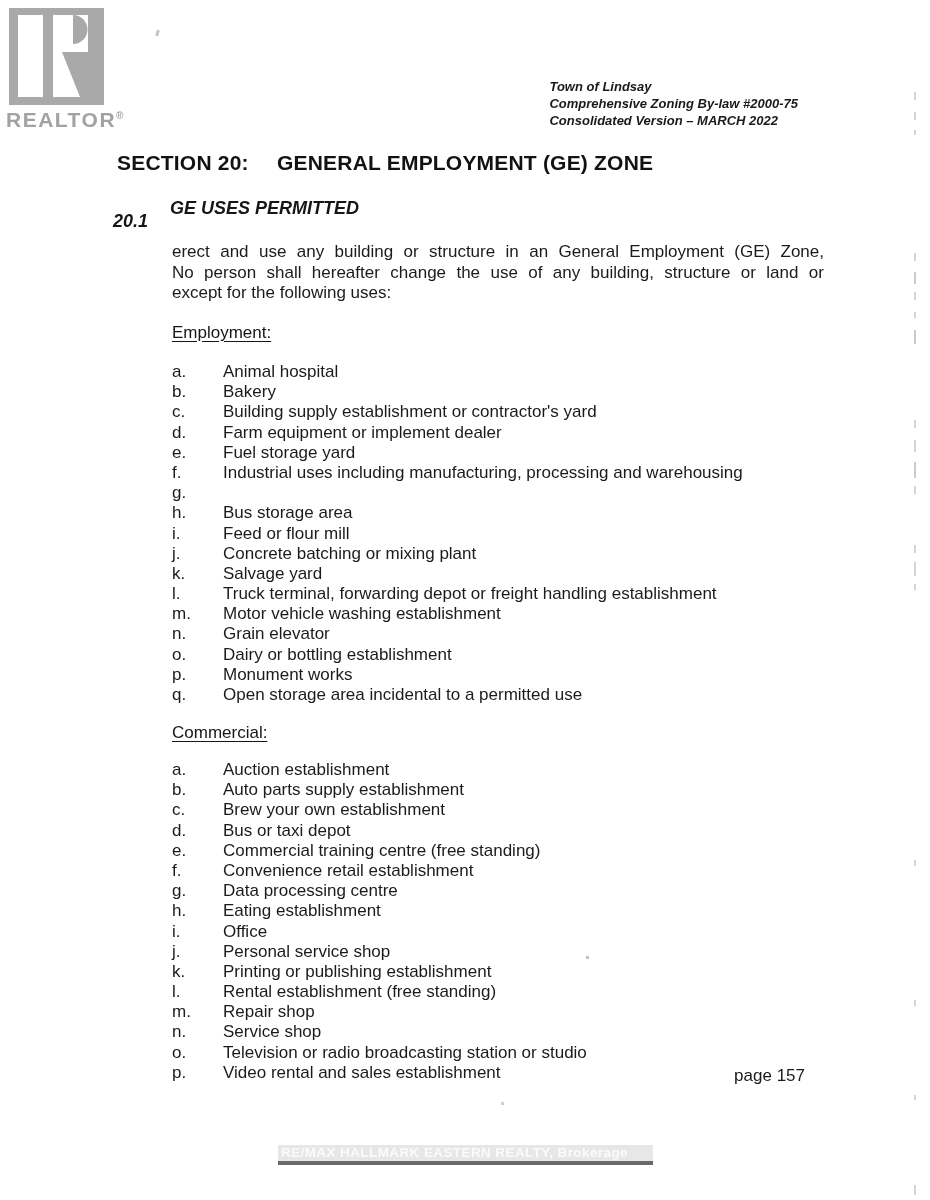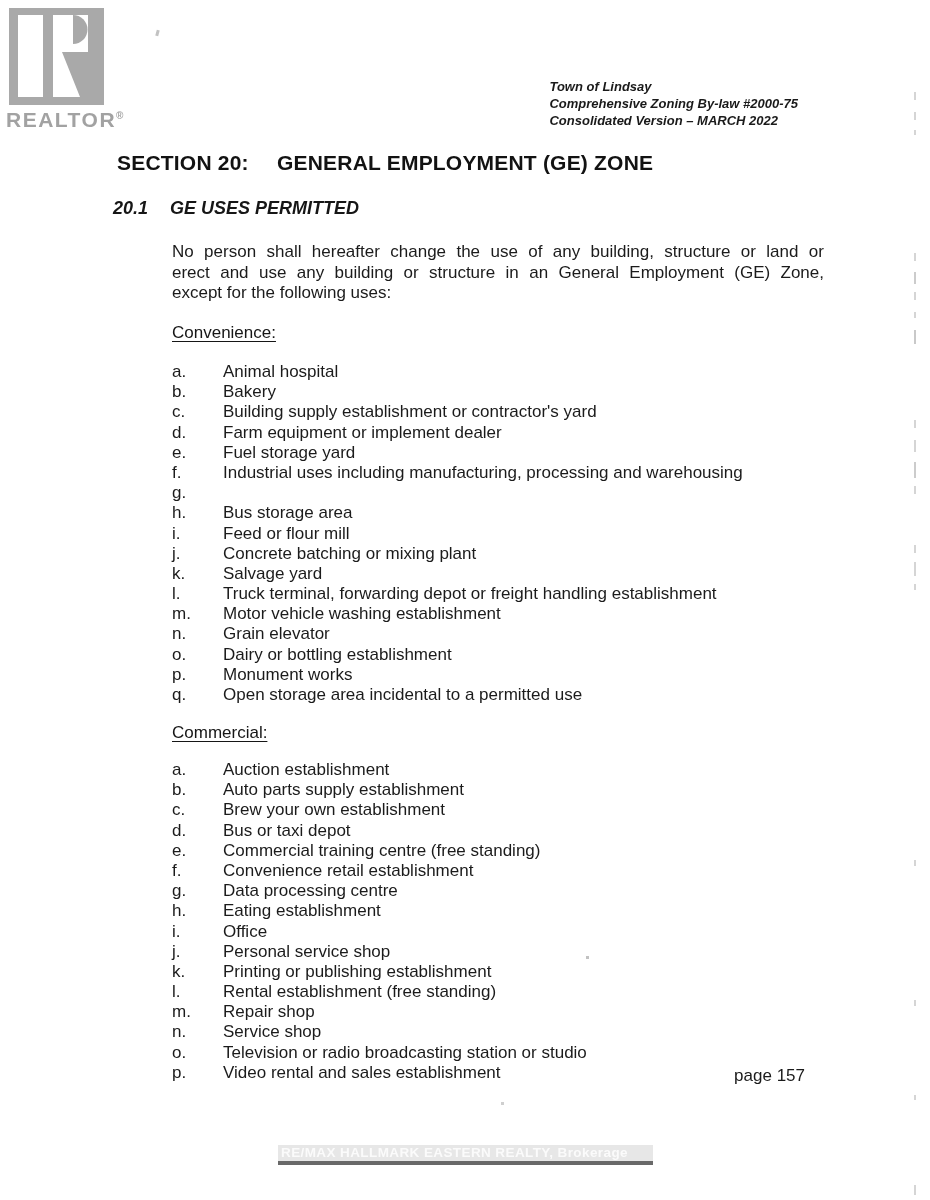--- a/index.html
+++ b/index.html
@@ -23,21 +23,21 @@
   
   .section-heading{
     position:absolute;left:117px;top:151px;display:flex;
     font-size:21px;font-weight:bold;color:#121212;letter-spacing:.2px;white-space:nowrap;
   }
   .section-label{width:160px;flex:0 0 160px;}
   .subsection{
     position:absolute;left:113px;top:198px;display:flex;
     font-size:18px;font-weight:bold;font-style:italic;color:#161616;white-space:nowrap;
   }
-  .subsection-number{width:57px;flex:0 0 57px;}
+  .subsection-number{width:57px;flex:0 0 57px;margin-top:13px;}
   
   .paragraph{position:absolute;left:172px;top:242px;width:652px;font-size:17px;line-height:20.5px;}
   .jline{height:20.5px;overflow:hidden;text-align:justify;}
   .jline::after{content:"";display:inline-block;width:100%;}
   
   .group-heading{
     position:absolute;left:172px;font-size:17px;color:#161616;
     text-decoration:underline;text-underline-offset:3px;white-space:nowrap;
   }
   #industrial-heading{top:323px;}
@@ -85,26 +85,26 @@
     <span class="section-label">SECTION 20:</span>
     <span>GENERAL EMPLOYMENT (GE) ZONE</span>
   </div>
 
   <div class="subsection">
     <span class="subsection-number">20.1</span>
     <span>GE USES PERMITTED</span>
   </div>
 
   <div class="paragraph">
+    <div class="jline">erect and use any building or structure in an General Employment (GE) Zone,</div>
     <div class="jline">No person shall hereafter change the use of any building, structure or land or</div>
-    <div class="jline">erect and use any building or structure in an General Employment (GE) Zone,</div>
     <div>except for the following uses:</div>
   </div>
 
-  <div class="group-heading" id="industrial-heading">Convenience:</div>
+  <div class="group-heading" id="industrial-heading">Employment:</div>
   <div class="use-list" id="industrial-list">
       <div class="li-row">
         <span class="li-letter">a.</span>
         <span>Animal hospital</span>
       </div>
       <div class="li-row">
         <span class="li-letter">b.</span>
         <span>Bakery</span>
       </div>
       <div class="li-row">

